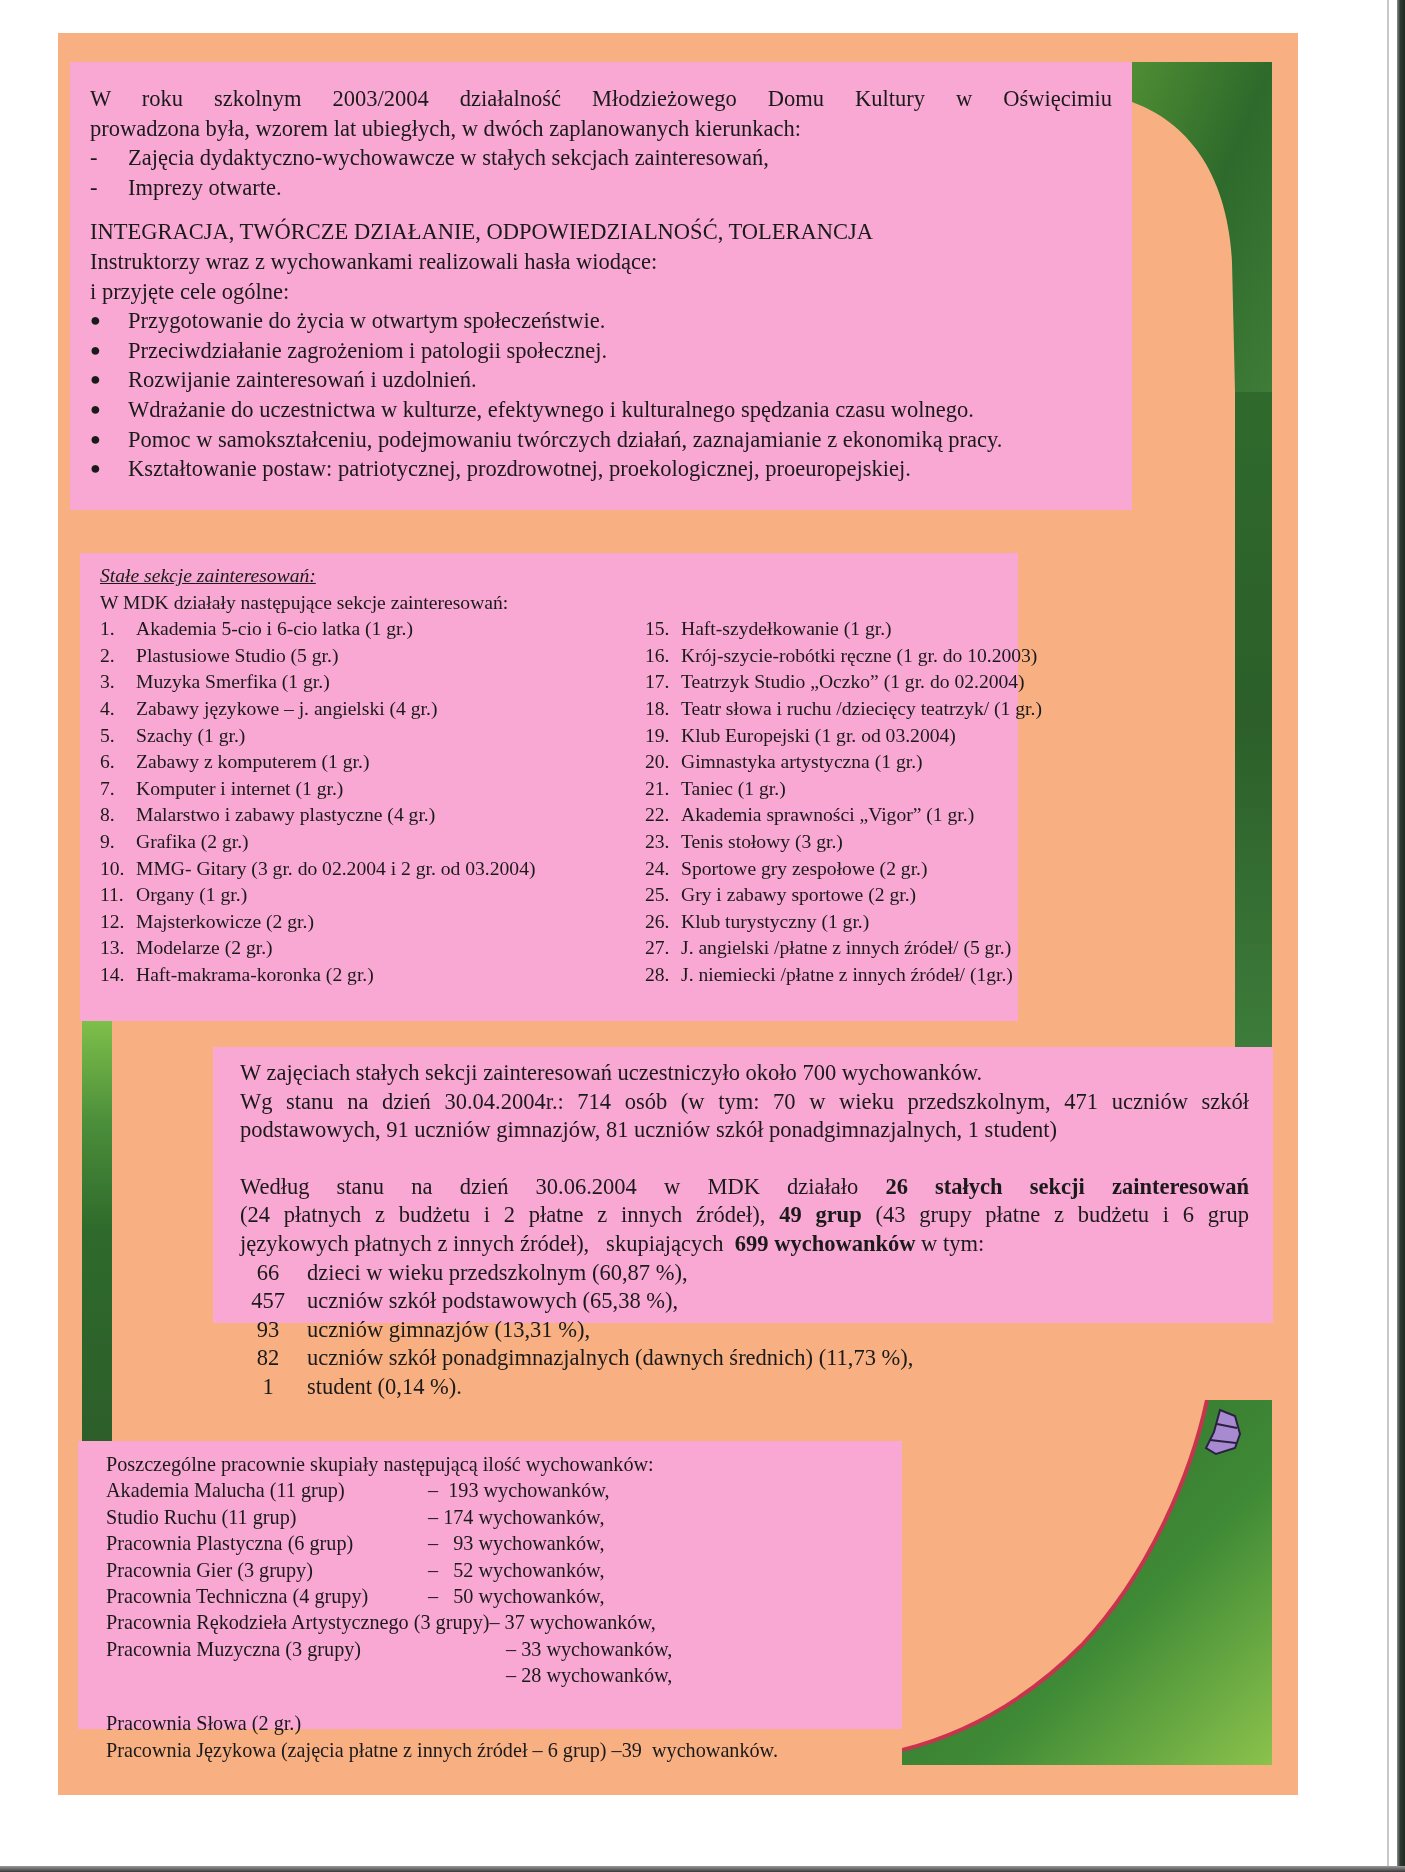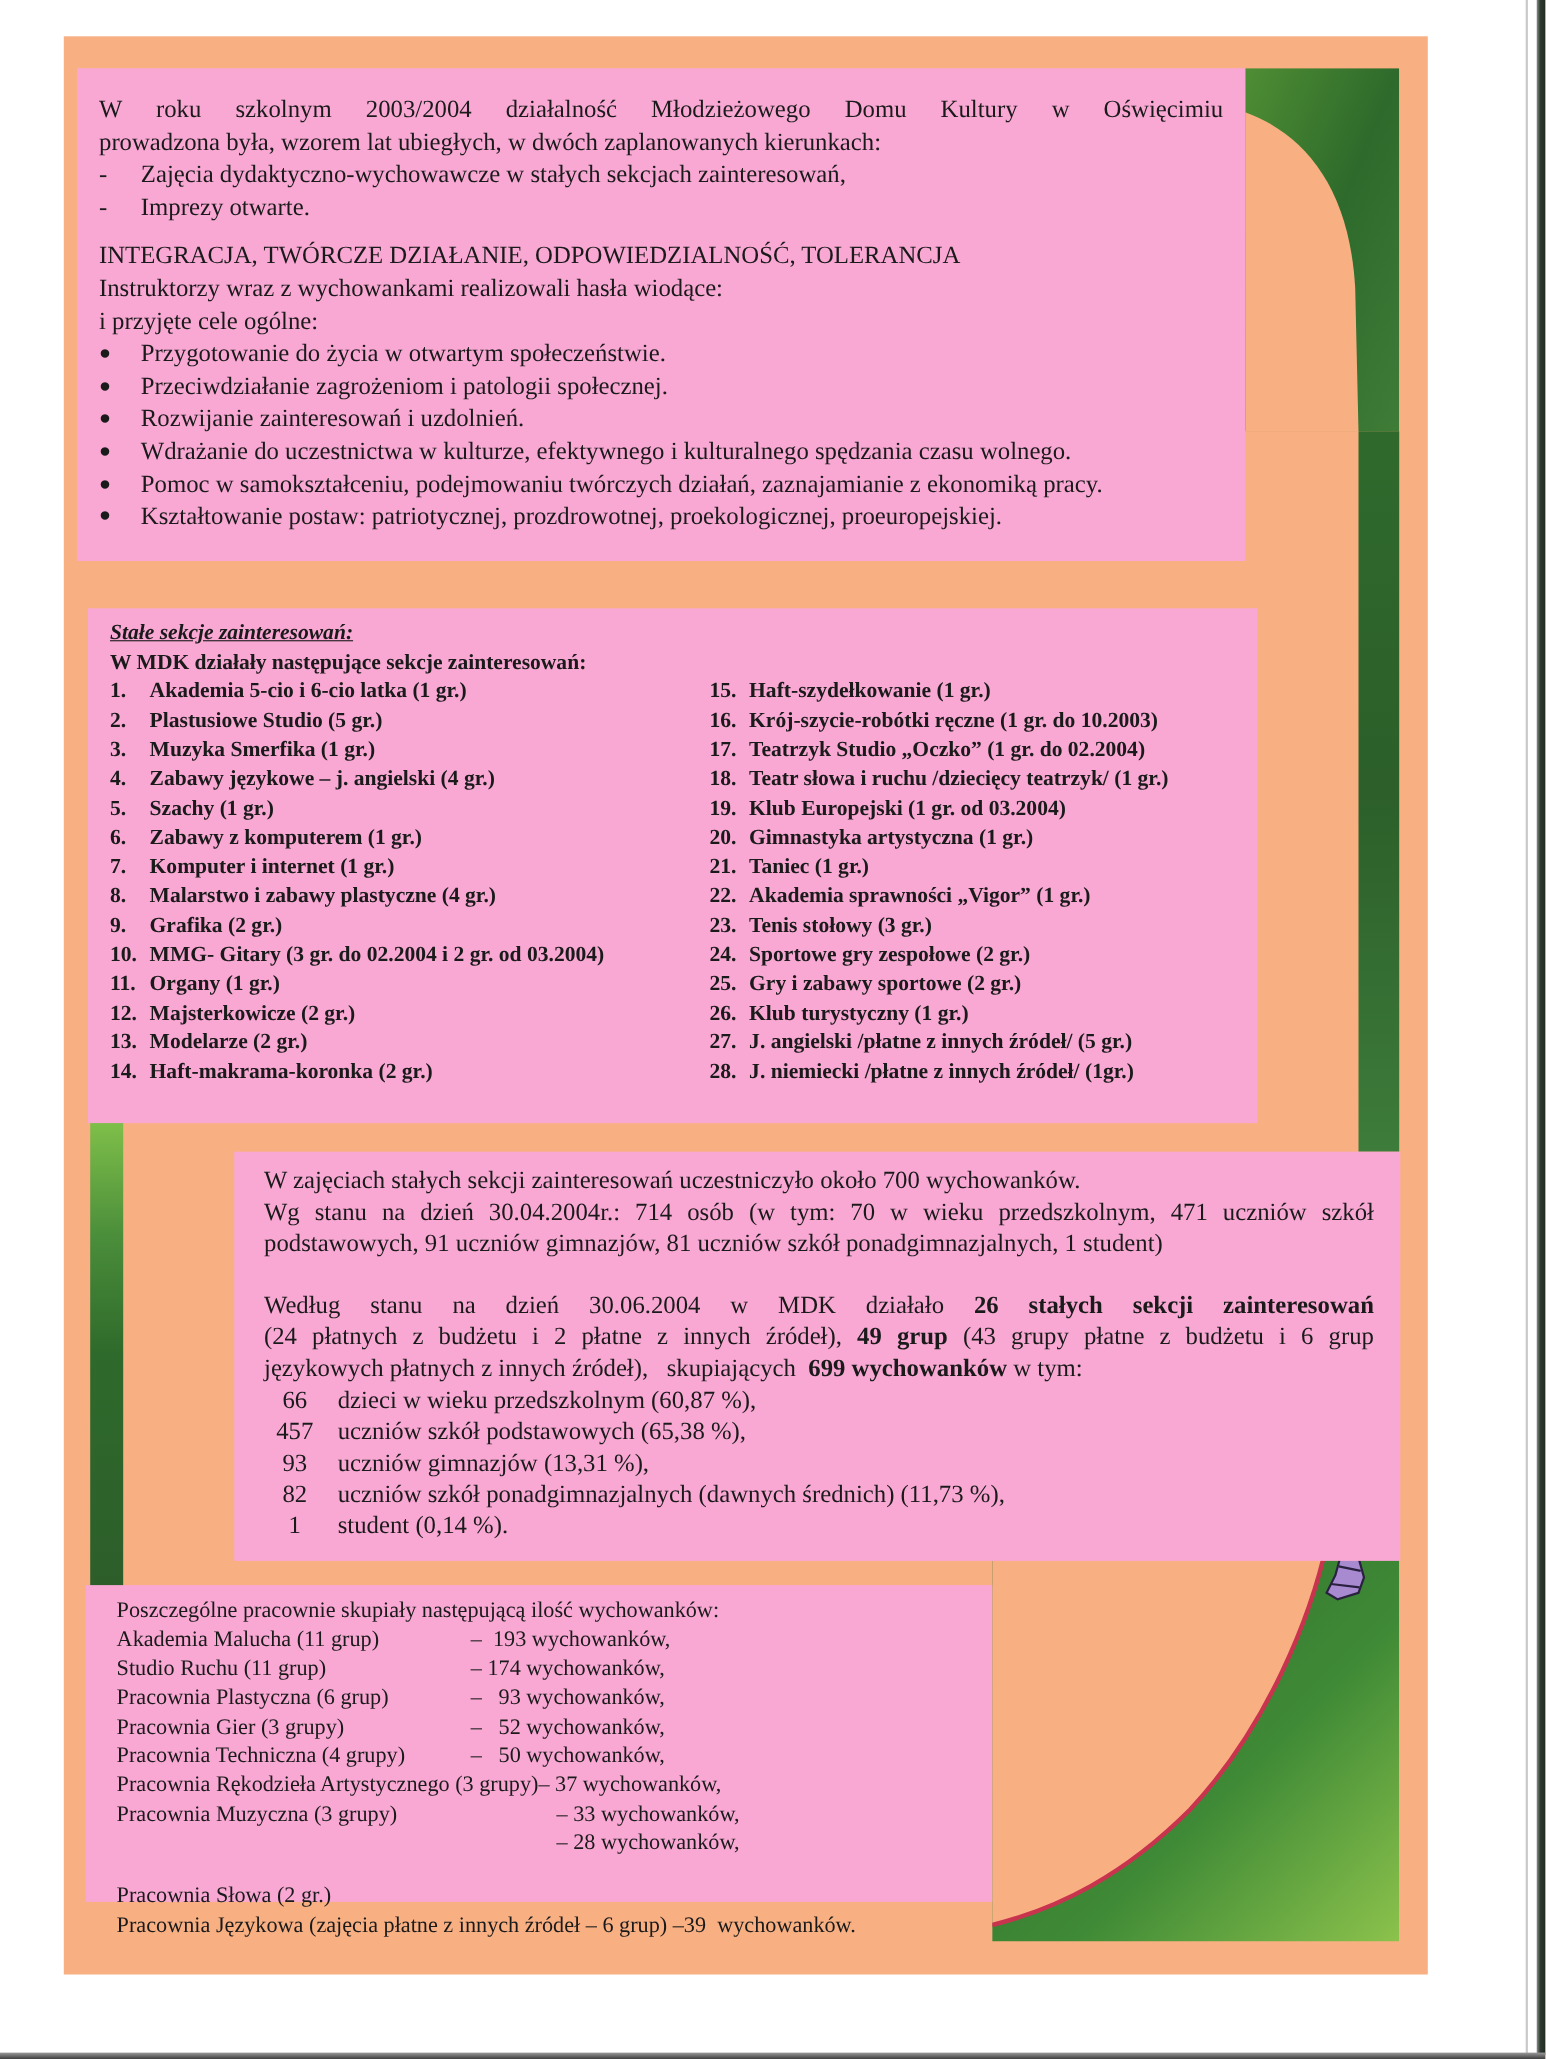--- a/index.html
+++ b/index.html
@@ -5,22 +5,22 @@
   html, body { margin:0; padding:0; }
   body { width:1405px; height:1872px; position:relative; background:#ffffff; overflow:hidden;
          font-family:"Liberation Serif", "DejaVu Serif", serif; color:#1a1a1a; }
   .abs { position:absolute; }
   #orange { left:58px; top:33px; width:1240px; height:1762px; background:#f8b083; }
   #page-edge-line { left:1387px; top:0; width:2px; height:1872px; background:#c9c9c9; }
   #page-edge-dark { left:1397px; top:0; width:8px; height:1868px; background:linear-gradient(90deg,#8a8f8a,#2e3a32 40%,#1f2a22); }
   #page-bottom { left:0; top:1866px; width:1405px; height:6px; background:linear-gradient(180deg,#9a9a9a,#3a3a3a); }
   .box { background:#f9a8d4; position:absolute; box-sizing:border-box; }
   #box1 { left:70px; top:62px; width:1062px; height:448px; padding:22px 20px 0 20px; font-size:22.5px; line-height:29.6px; }
-  #box2 { left:80px; top:553px; width:1063px; height:468px; padding:10px 20px 0 20px; font-size:19.6px; line-height:26.6px;font-weight:bold; }
-  #box3 { left:213px; top:1047px; width:1060px; height:372px; padding:0 24px 0 27px; font-size:22.5px; line-height:28.6px; }
+  #box2 { left:80px; top:553px; width:938px; height:468px; padding:10px 20px 0 20px; font-size:19.6px; line-height:26.6px; }
+  #box3 { left:213px; top:1047px; width:1060px; height:276px; padding:0 24px 0 27px; font-size:22.5px; line-height:28.6px; }
   #box4 { left:78px; top:1441px; width:824px; height:288px; padding:10px 22px 0 28px; font-size:20.2px; line-height:26.4px; }
   .just { text-align:justify; text-align-last:justify; }
   .dash-row { display:flex; }
   .dash-row .mark { width:38px; flex:none; }
   .bullet-row { display:flex; }
   .bullet-row .mark { width:38px; flex:none; font-size:18px; }
   .gap { height:15px; }
   .cols { display:flex; }
   .col { flex:none; }
   .col.left { width:545px; }

